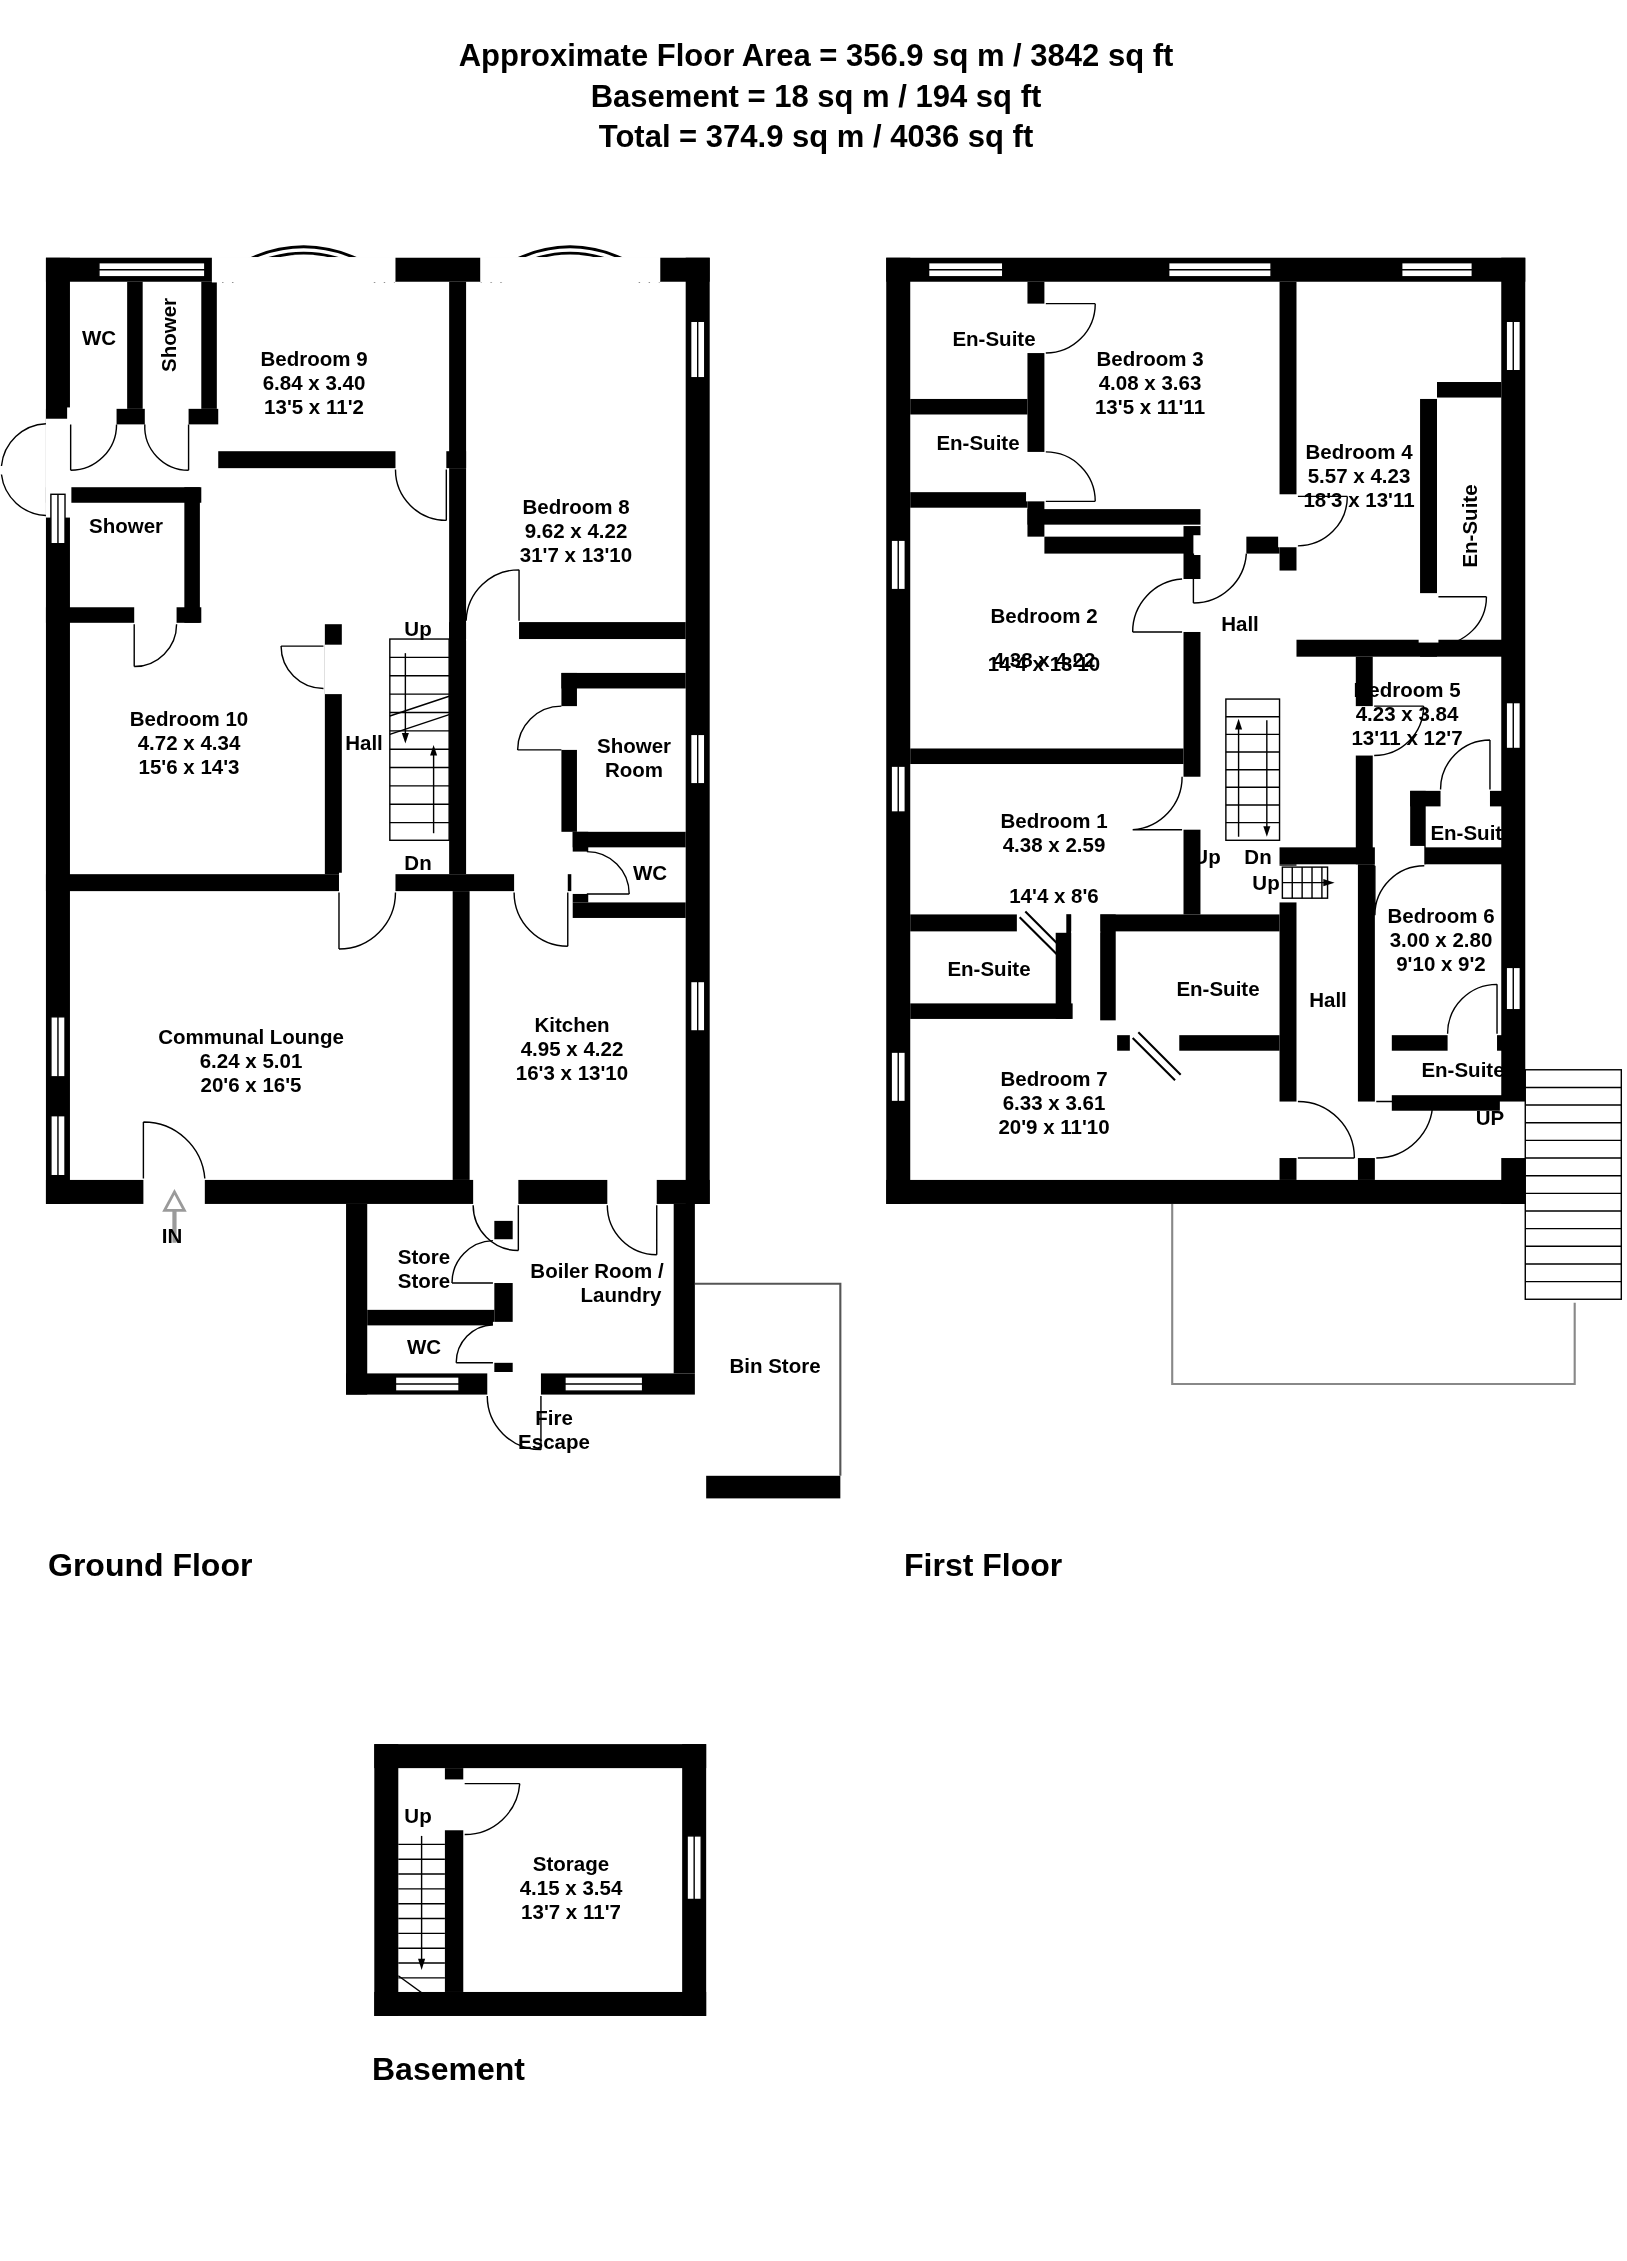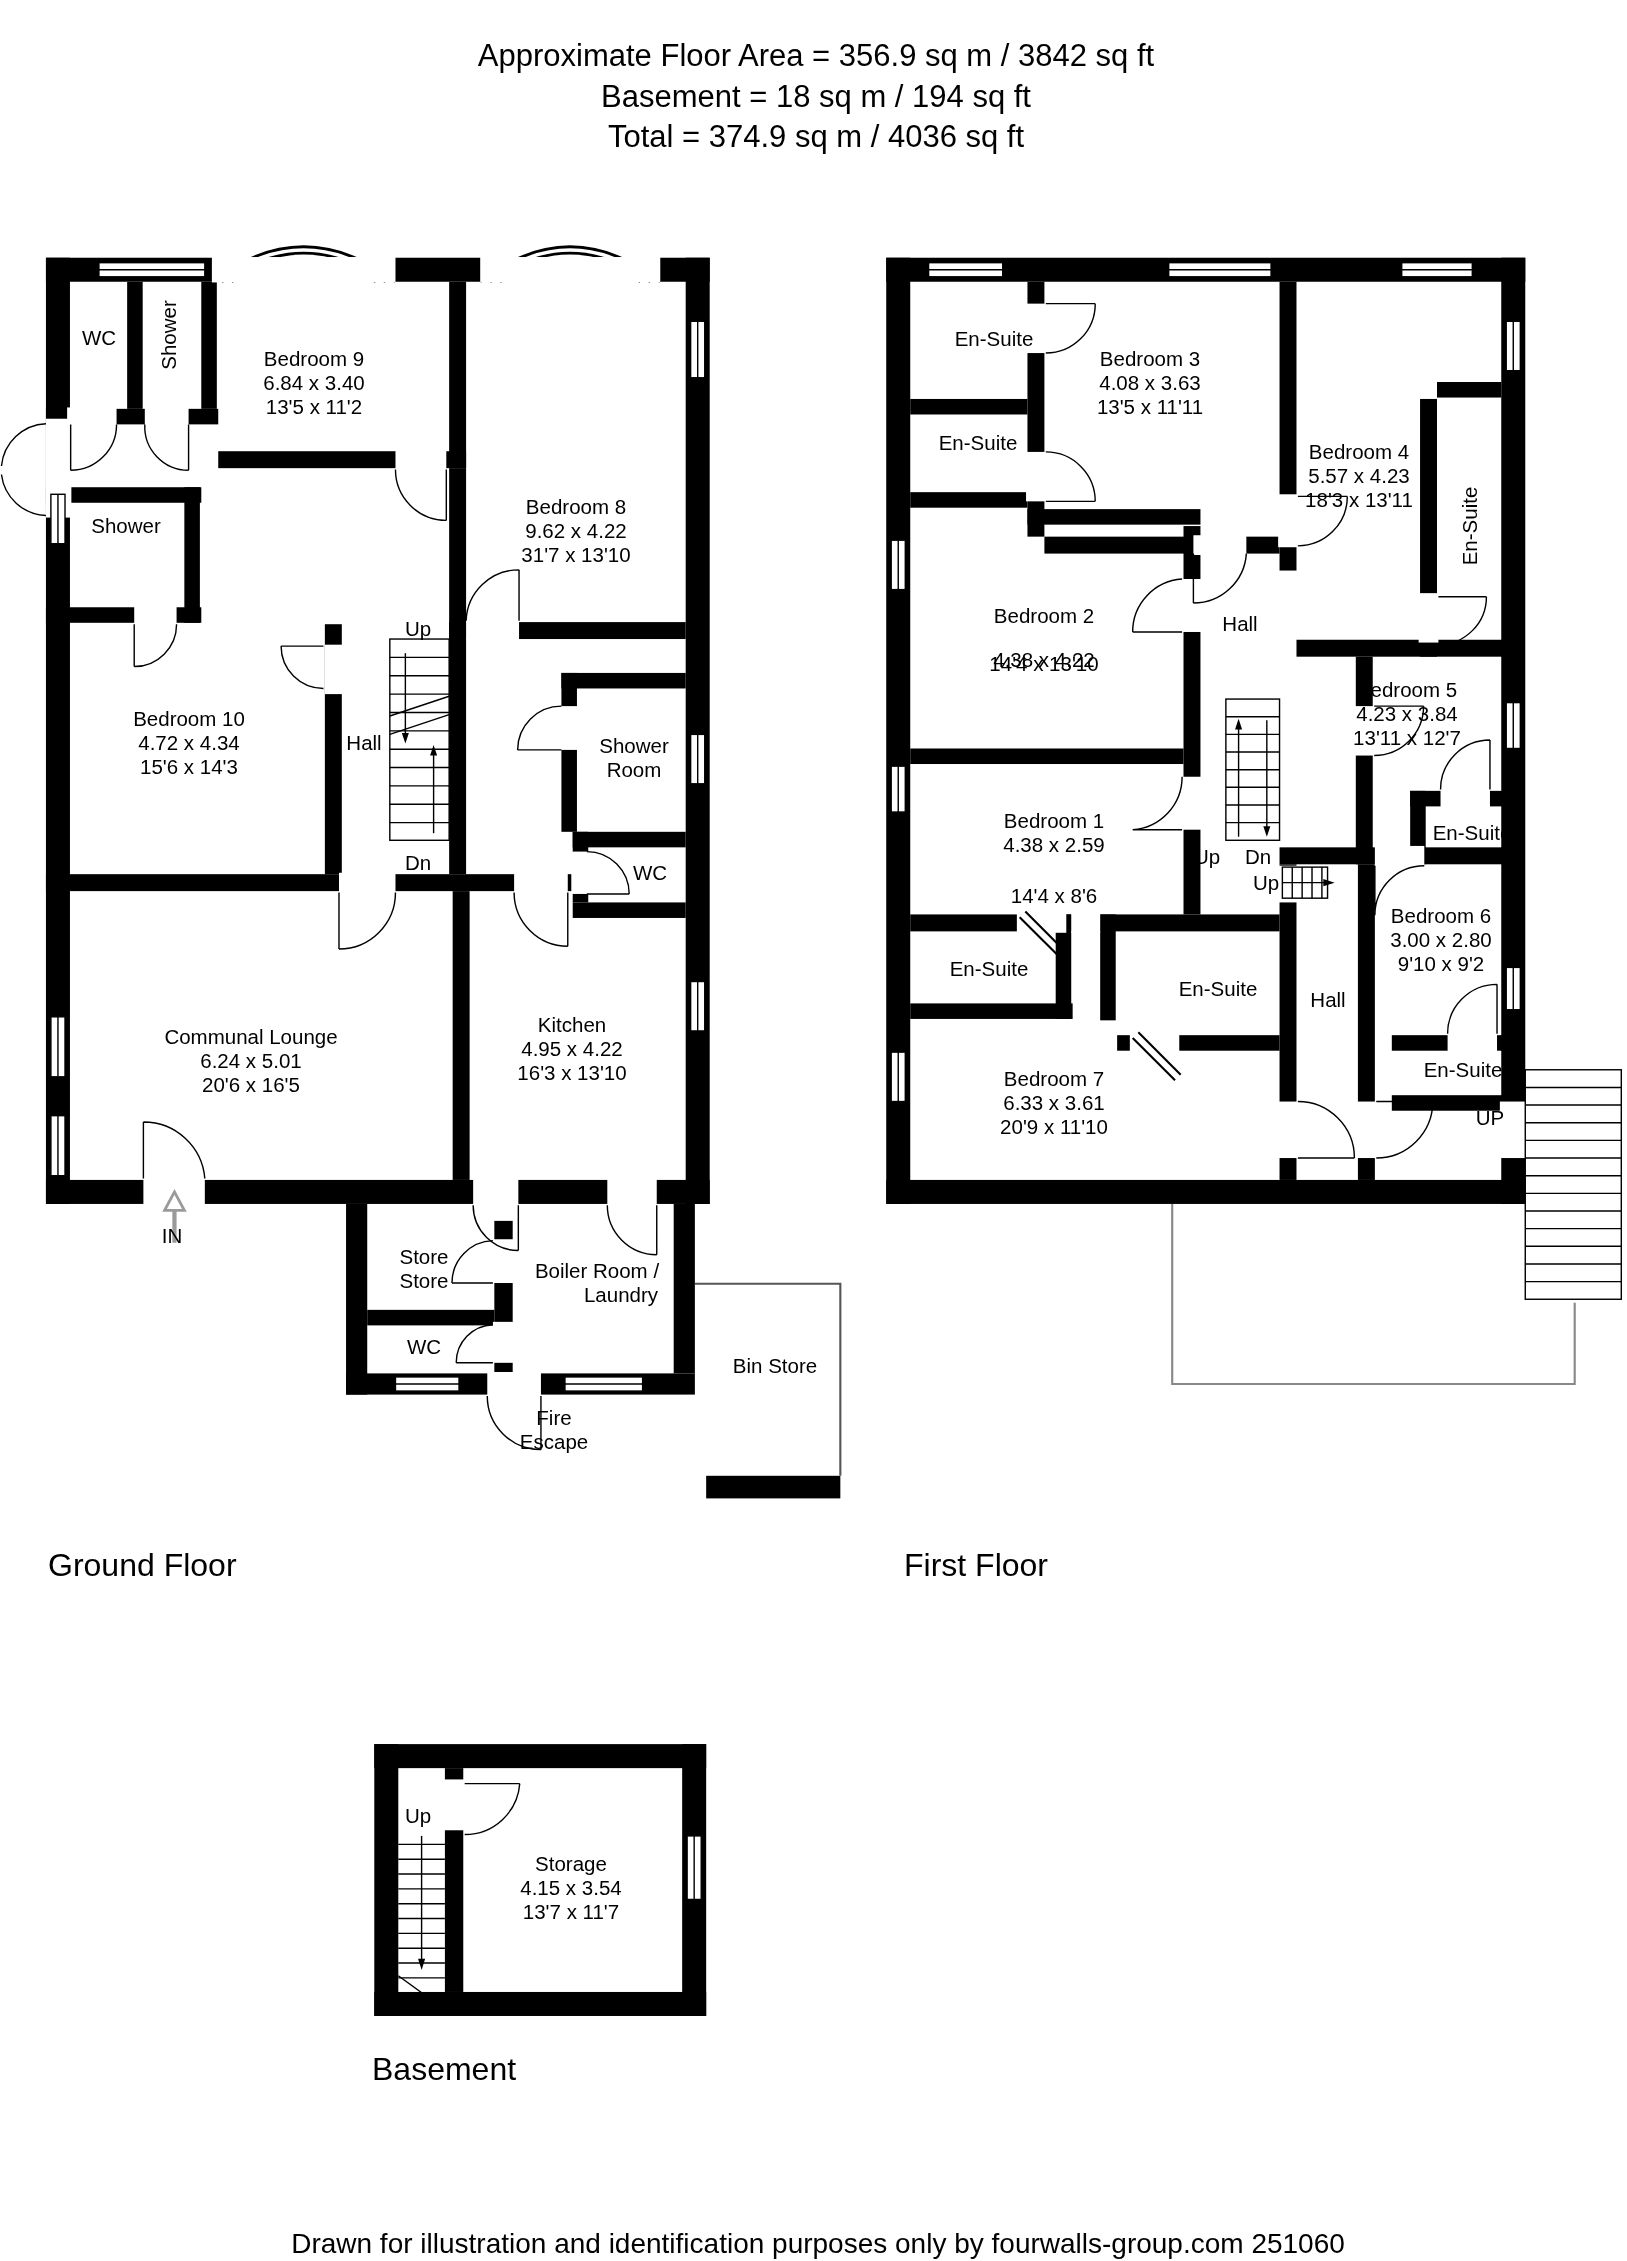--- a/index.html
+++ b/index.html
@@ -1,17 +1,17 @@
 <!DOCTYPE html>
 <html style="font-size:11.3px"><head>
 <meta charset="utf-8">
 <style>
   html,body{margin:0;padding:0;background:#fff;}
   .page{position:relative;width:1627px;height:2261px;background:#fff;
-        font-family:"Liberation Sans",sans-serif;color:#000;overflow:hidden;}
+        font-family:"Liberation Sans",sans-serif;color:#000;overflow:hidden;font-weight:bold;}
   .page svg{position:absolute;left:0;top:0;}
   .t{position:absolute;transform:translate(-50%,-50%);font-size:20.5px;line-height:24px;
      white-space:nowrap;text-align:center;}
   .v{transform:translate(-50%,-50%) rotate(-90deg);}
   .tl{position:absolute;transform:translate(0,-50%);white-space:nowrap;}
   .hdr{font-size:31px;}
   .fl{font-size:32px;}
   .ftr{font-size:28px;}
 </style>
 </head>
@@ -355,16 +355,15 @@
 <div class="t" style="left:1054px;top:1127px">20'9 x 11'10</div>
 <div class="t" style="left:1490px;top:1118px">UP</div>
 <div class="tl fl" style="left:904px;top:1565px">First Floor</div>
 
 <div class="t" style="left:418px;top:1816px">Up</div>
 <div class="t" style="left:571px;top:1864px">Storage</div>
 <div class="t" style="left:571px;top:1888px">4.15 x 3.54</div>
 <div class="t" style="left:571px;top:1912px">13'7 x 11'7</div>
 <div class="tl fl" style="left:372px;top:2069px">Basement</div>
 
-<div class="t ftr" style="left:818px;top:2244px">Drawn for illustration and identification purposes only by fourwalls-group.com 251060</div>
 
 </div>
 
 
 </body></html>

